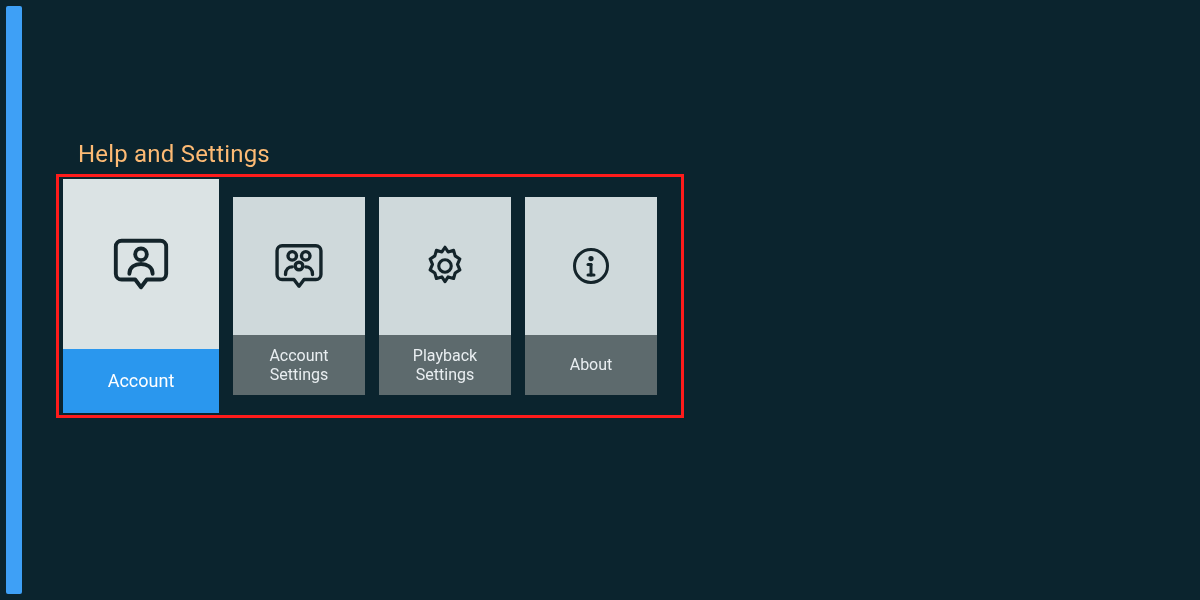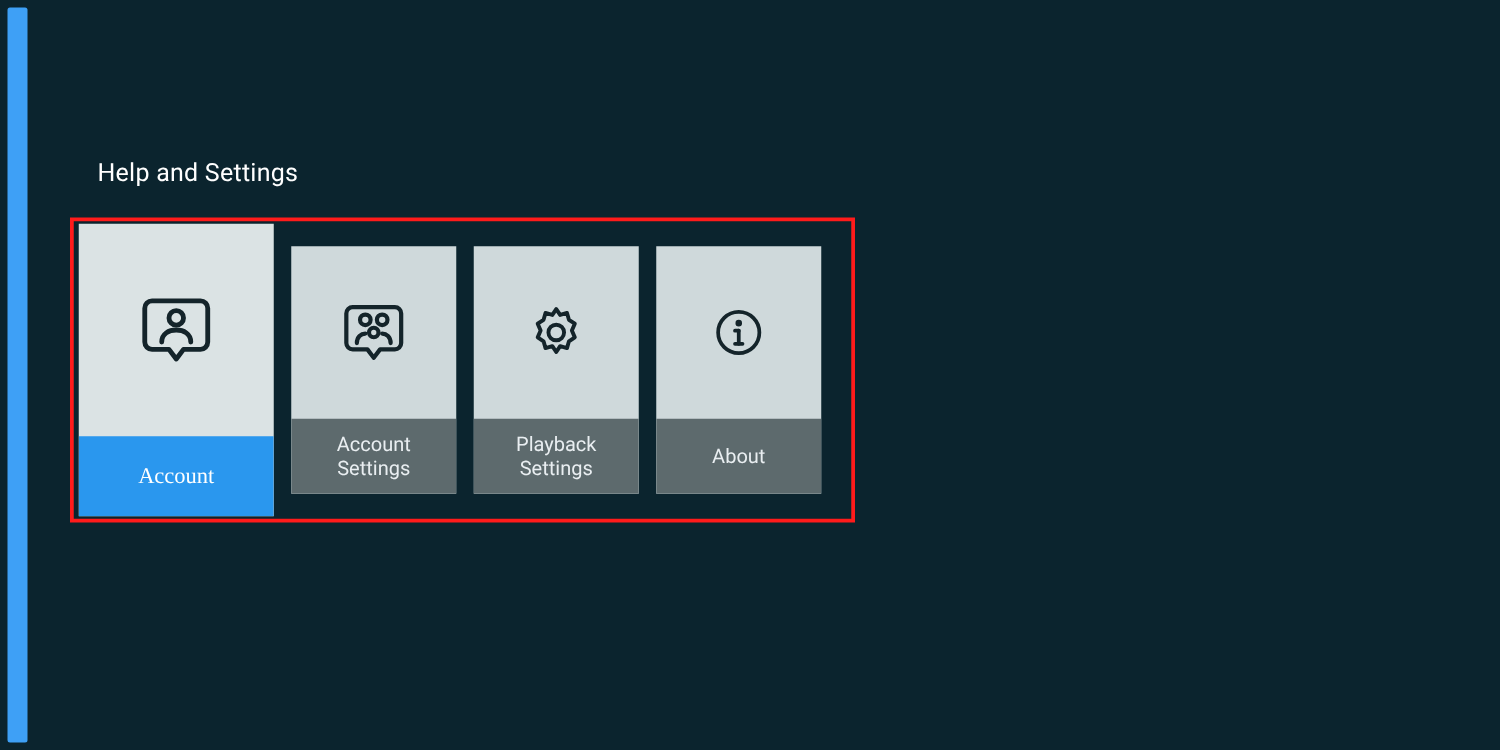--- a/index.html
+++ b/index.html
@@ -11,23 +11,23 @@
     }
     .left-accent {
       position: absolute;
       left: 6px; top: 6px;
       width: 16px; height: 588px;
       background: #3ea0f6;
       border-radius: 2px;
     }
     .page-title {
       position: absolute;
-      left: 78px; top: 126px;
-      color: #ffffff;
-      font-size: 20px;
+      left: 78px; top: 140px;
+      color: #fdba74;
+      font-size: 24px;
       font-weight: 400;
       letter-spacing: 0.2px;
     }
     .tiles-frame {
       position: absolute;
       left: 56px; top: 174px;
       width: 628px; height: 244px;
       border: 3px solid #ff1b1b;
       display: flex;
       align-items: center;
@@ -64,21 +64,20 @@
       text-align: center;
       font-size: 16px;
       line-height: 1.2;
       padding: 6px 8px;
     }
     .tile.selected .label-area {
       height: 64px;
       background: #2a97ee;
       font-size: 18px;
       color: #ffffff;
-      font-family: Liberation Serif, serif;
     }
     .icon-area svg { display: block; }
   </style>
 </head>
 <body>
 
 <div class="left-accent"></div>
 
 <h1 class="page-title">Help and Settings</h1>
 

